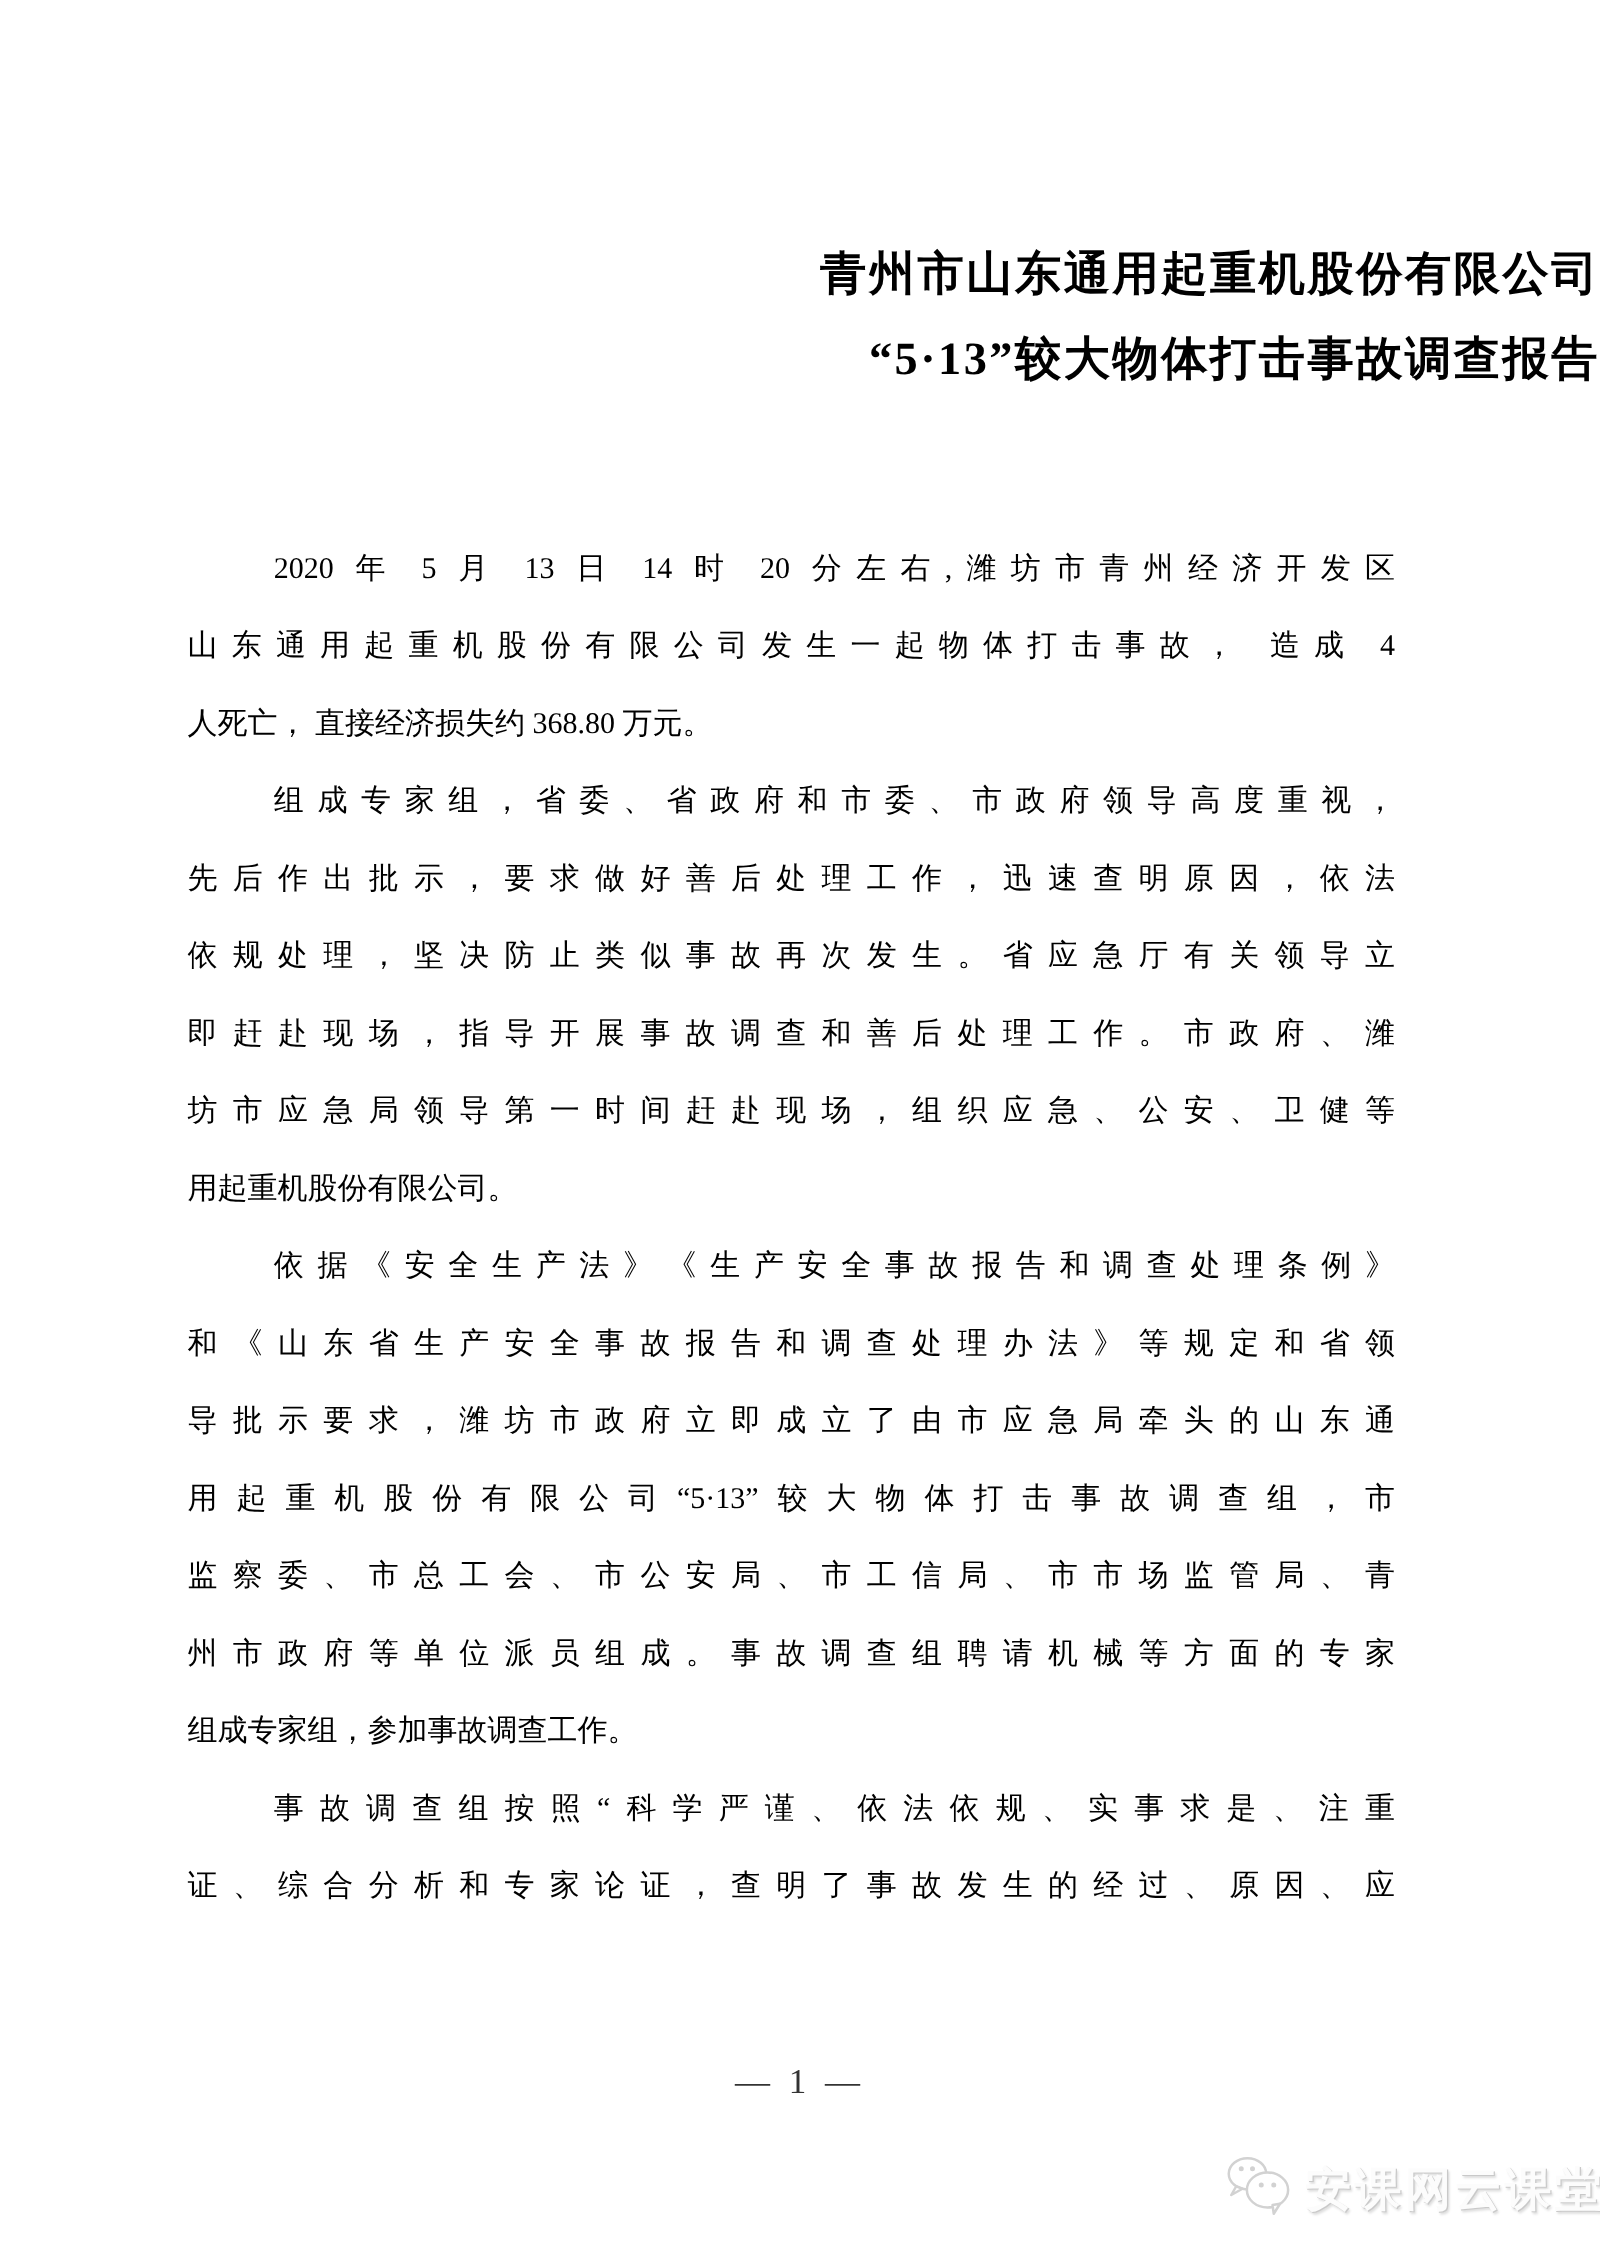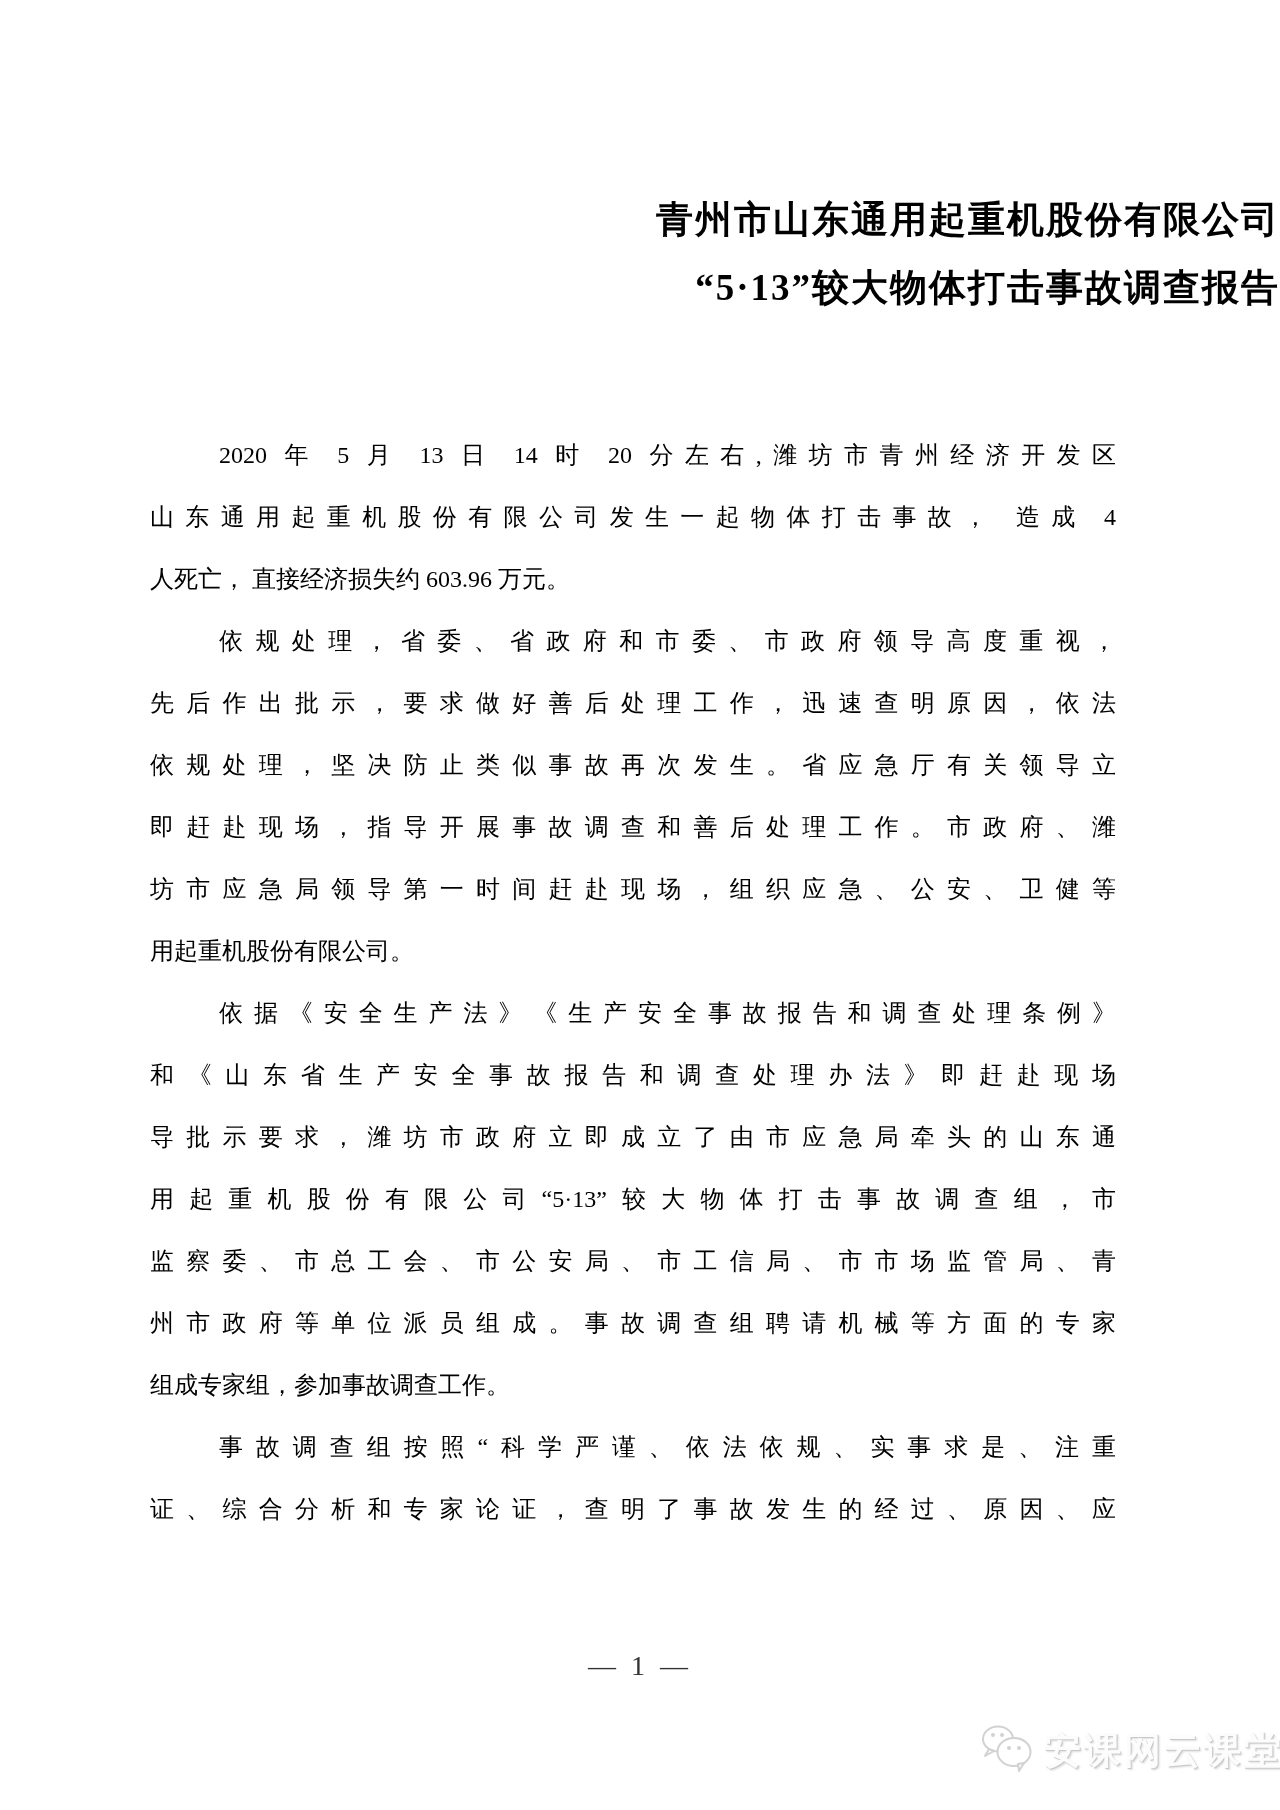--- a/index.html
+++ b/index.html
@@ -79,29 +79,29 @@
 <div class="page">
 
   <div class="title-block">
     <div>青州市山东通用起重机股份有限公司</div>
     <div>“5·13”较大物体打击事故调查报告</div>
   </div>
 
   <div class="body-block">
     <div class="line indent">2020 年 5 月 13 日 14 时 20 分左右,潍坊市青州经济开发区</div>
     <div class="line">山东通用起重机股份有限公司发生一起物体打击事故， 造成 4</div>
-    <div class="line pend">人死亡， 直接经济损失约 603.96 万元。</div>
-    <div class="line indent">依规处理，省委、省政府和市委、市政府领导高度重视，</div>
+    <div class="line pend">人死亡， 直接经济损失约 368.80 万元。</div>
+    <div class="line indent">组成专家组，省委、省政府和市委、市政府领导高度重视，</div>
     <div class="line">先后作出批示，要求做好善后处理工作，迅速查明原因，依法</div>
     <div class="line">依规处理，坚决防止类似事故再次发生。省应急厅有关领导立</div>
     <div class="line">即赶赴现场，指导开展事故调查和善后处理工作。市政府、潍</div>
     <div class="line">坊市应急局领导第一时间赶赴现场，组织应急、公安、卫健等</div>
     <div class="line pend">用起重机股份有限公司。</div>
     <div class="line indent">依据《安全生产法》《生产安全事故报告和调查处理条例》</div>
-    <div class="line">和《山东省生产安全事故报告和调查处理办法》即赶赴现场</div>
+    <div class="line">和《山东省生产安全事故报告和调查处理办法》等规定和省领</div>
     <div class="line">导批示要求，潍坊市政府立即成立了由市应急局牵头的山东通</div>
     <div class="line">用起重机股份有限公司“5·13”较大物体打击事故调查组，市</div>
     <div class="line">监察委、市总工会、市公安局、市工信局、市市场监管局、青</div>
     <div class="line">州市政府等单位派员组成。事故调查组聘请机械等方面的专家</div>
     <div class="line pend">组成专家组，参加事故调查工作。</div>
     <div class="line indent">事故调查组按照“科学严谨、依法依规、实事求是、注重</div>
     <div class="line">证、综合分析和专家论证，查明了事故发生的经过、原因、应</div>
   </div>
 
   <div class="pageno">— 1 —</div>

